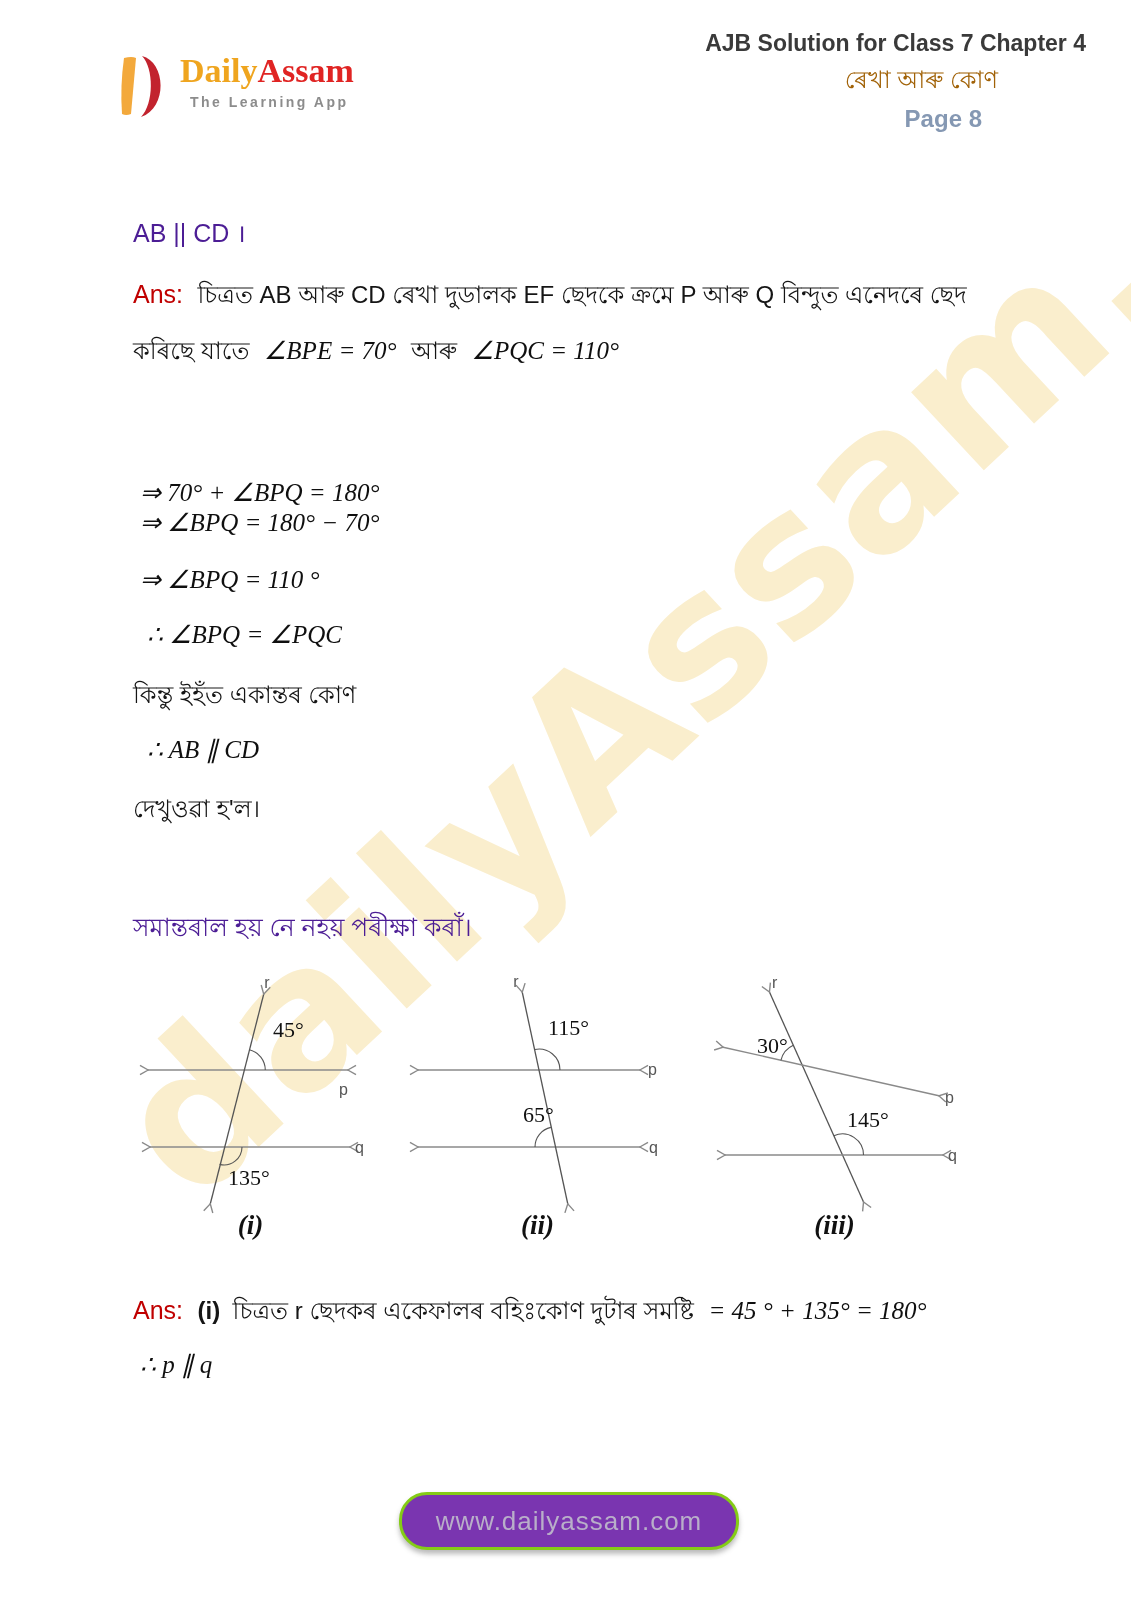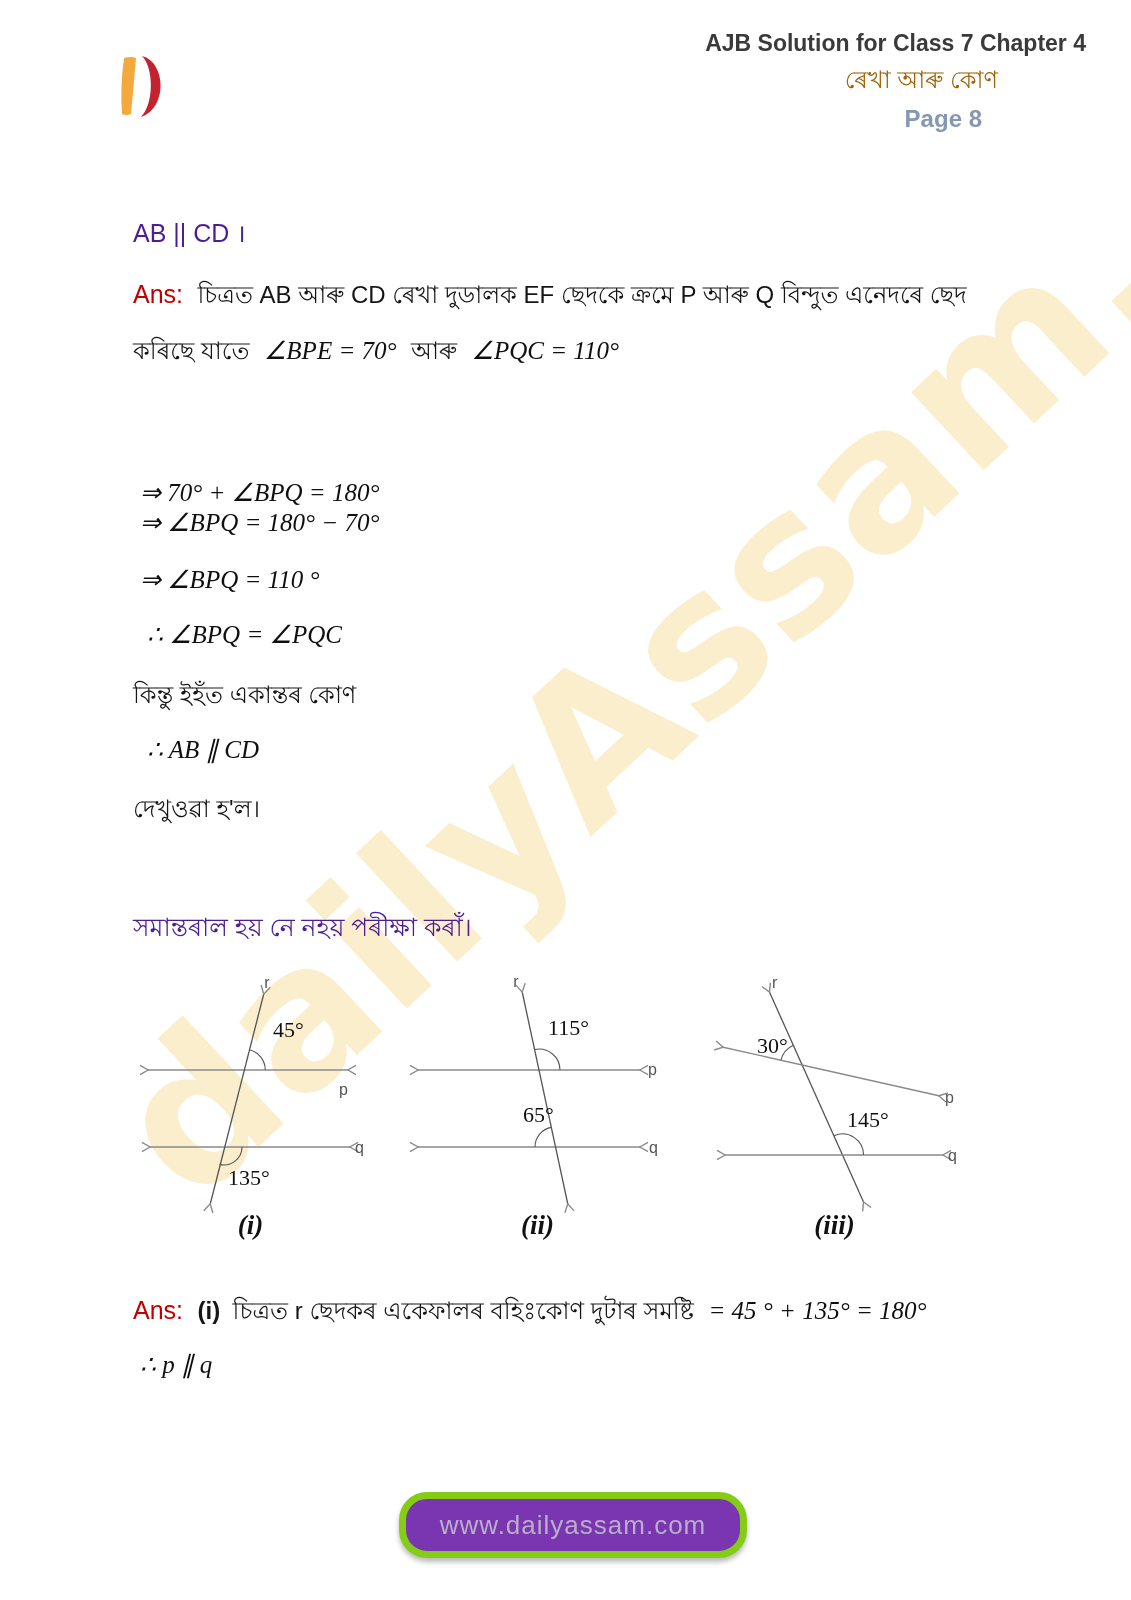--- a/index.html
+++ b/index.html
@@ -39,38 +39,44 @@
   
   .fig{position:absolute;z-index:2;}
   .figcap{position:absolute;z-index:2;text-align:center;
     font-family:"Liberation Serif",serif;font-style:italic;font-weight:bold;font-size:27px;color:#111;}
   .fig text{font-family:"Liberation Sans",sans-serif;}
   .fig .lbl{font-size:16px;fill:#555;}
   .fig .ang{font-family:"Liberation Serif",serif;font-size:22px;fill:#111;}
   
   .footer-pill{
     position:absolute;left:399px;top:1492px;width:334px;height:52px;z-index:2;
-    background:#7A35B0;border:7px solid #84cc16;border-radius:28px;
+    background:#7A35B0;border:3px solid #84cc16;border-radius:28px;
     box-shadow:0 4px 5px rgba(60,60,60,0.35);
     display:flex;align-items:center;justify-content:center;
     font-size:26px;color:#B9AFC9;letter-spacing:1px;
   }
 </style>
 </head>
 <body>
 
 <div class="page">
 
   <div class="watermark">dailyAssam.com</div>
 
   <div class="logo">
     <svg class="logo-mark" viewBox="0 0 56 68">
       <path d="M8 6 Q16 4 20 6 L15 62 Q10 64 6 62 Q4 34 8 6 Z" fill="#F3A93C"></path>
       <path d="M26 4 C50 10 52 56 25 65 C38 52 38 16 26 4 Z" fill="#C2232E"></path>
     </svg>
+    <div class="logo-texts">
+      <div class="logo-name">
+        <span class="logo-daily">Daily</span><span class="logo-assam">Assam</span>
+      </div>
+      <div class="logo-tagline">The Learning App</div>
+    </div>
   </div>
 
   <div class="header-right">
     <div class="h-doc-title">AJB Solution for Class 7 Chapter 4</div>
     <div class="h-chapter">ৰেখা আৰু কোণ</div>
     <div class="h-page">Page 8</div>
   </div>
 
   <div class="line" style="top:215px">
     <span class="brown">AB || CD ।</span>

